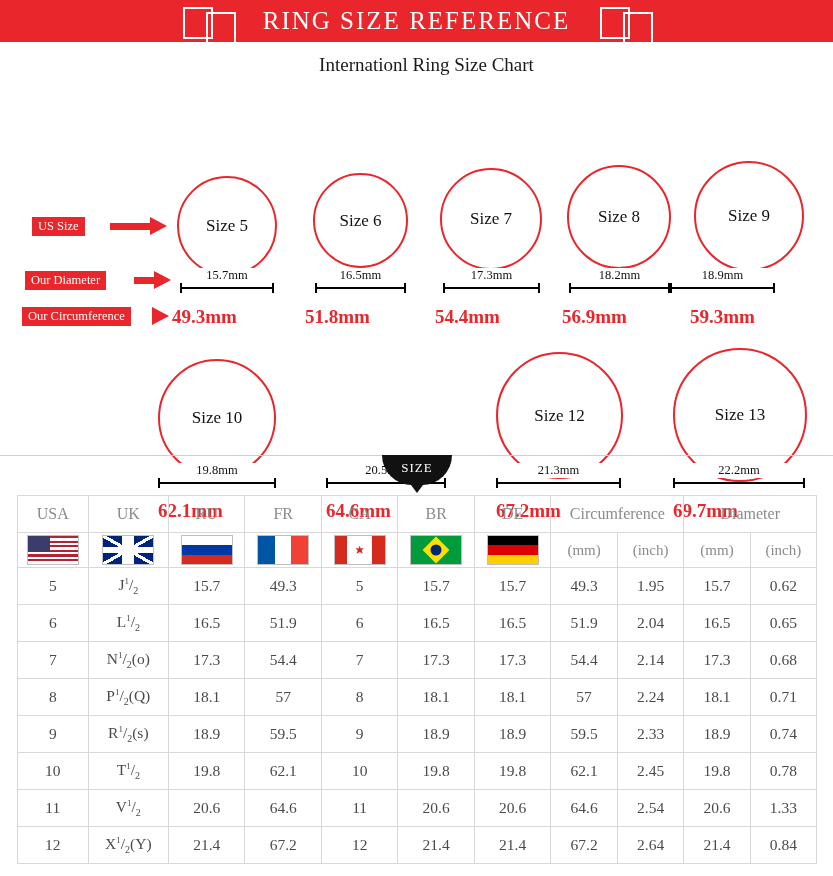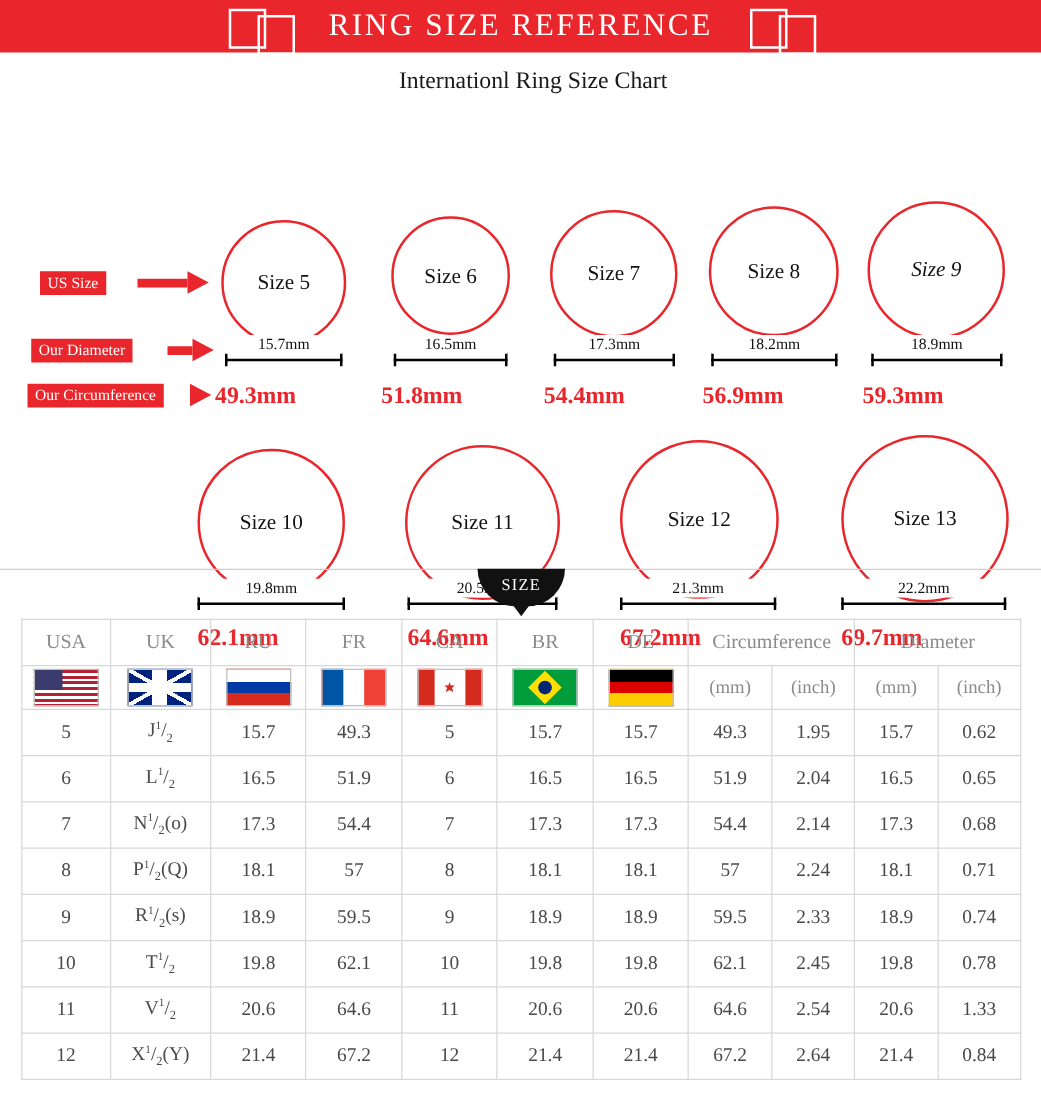--- a/index.html
+++ b/index.html
@@ -278,45 +278,42 @@
     <span>Size 8</span>
   </div>
   <div class="bar" style="left:569px;top:206px;width:101px;">
     <div class="line"></div>
       <div class="cap cl"></div>
       <div class="cap cr"></div>
     <div class="mm"><span class="mm-inner">18.2mm</span></div>
   </div>
   <div class="circ" style="left:562px;top:230px;width:113px;">56.9mm</div>
 
-  <div class="ring" style="left:694px;top:85px;width:110px;height:110px;font-style:italic;">
+  <div class="ring" style="left:694px;top:85px;width:110px;height:110px;">
     <span>Size 9</span>
   </div>
-  <div class="bar" style="left:697px;top:206px;width:105px;">
+  <div class="bar" style="left:670px;top:206px;width:105px;">
     <div class="line"></div>
       <div class="cap cl"></div>
       <div class="cap cr"></div>
     <div class="mm"><span class="mm-inner">18.9mm</span></div>
   </div>
   <div class="circ" style="left:690px;top:230px;width:116px;">59.3mm</div>
 
   <div class="ring" style="left:158px;top:283px;width:118px;height:118px;">
     <span>Size 10</span>
   </div>
   <div class="bar" style="left:158px;top:401px;width:118px;">
     <div class="line"></div>
       <div class="cap cl"></div>
       <div class="cap cr"></div>
     <div class="mm"><span class="mm-inner">19.8mm</span></div>
   </div>
   <div class="circ" style="left:158px;top:424px;width:118px;">62.1mm</div>
 
-  <div class="ring" style="left:324px;top:280px;width:124px;height:124px;">
-    <span>Size 11</span>
-  </div>
   <div class="bar" style="left:326px;top:401px;width:120px;">
     <div class="line"></div>
       <div class="cap cl"></div>
       <div class="cap cr"></div>
     <div class="mm"><span class="mm-inner">20.5mm</span></div>
   </div>
   <div class="circ" style="left:326px;top:424px;width:120px;">64.6mm</div>
 
   <div class="ring" style="left:496px;top:276px;width:127px;height:127px;">
     <span>Size 12</span>

